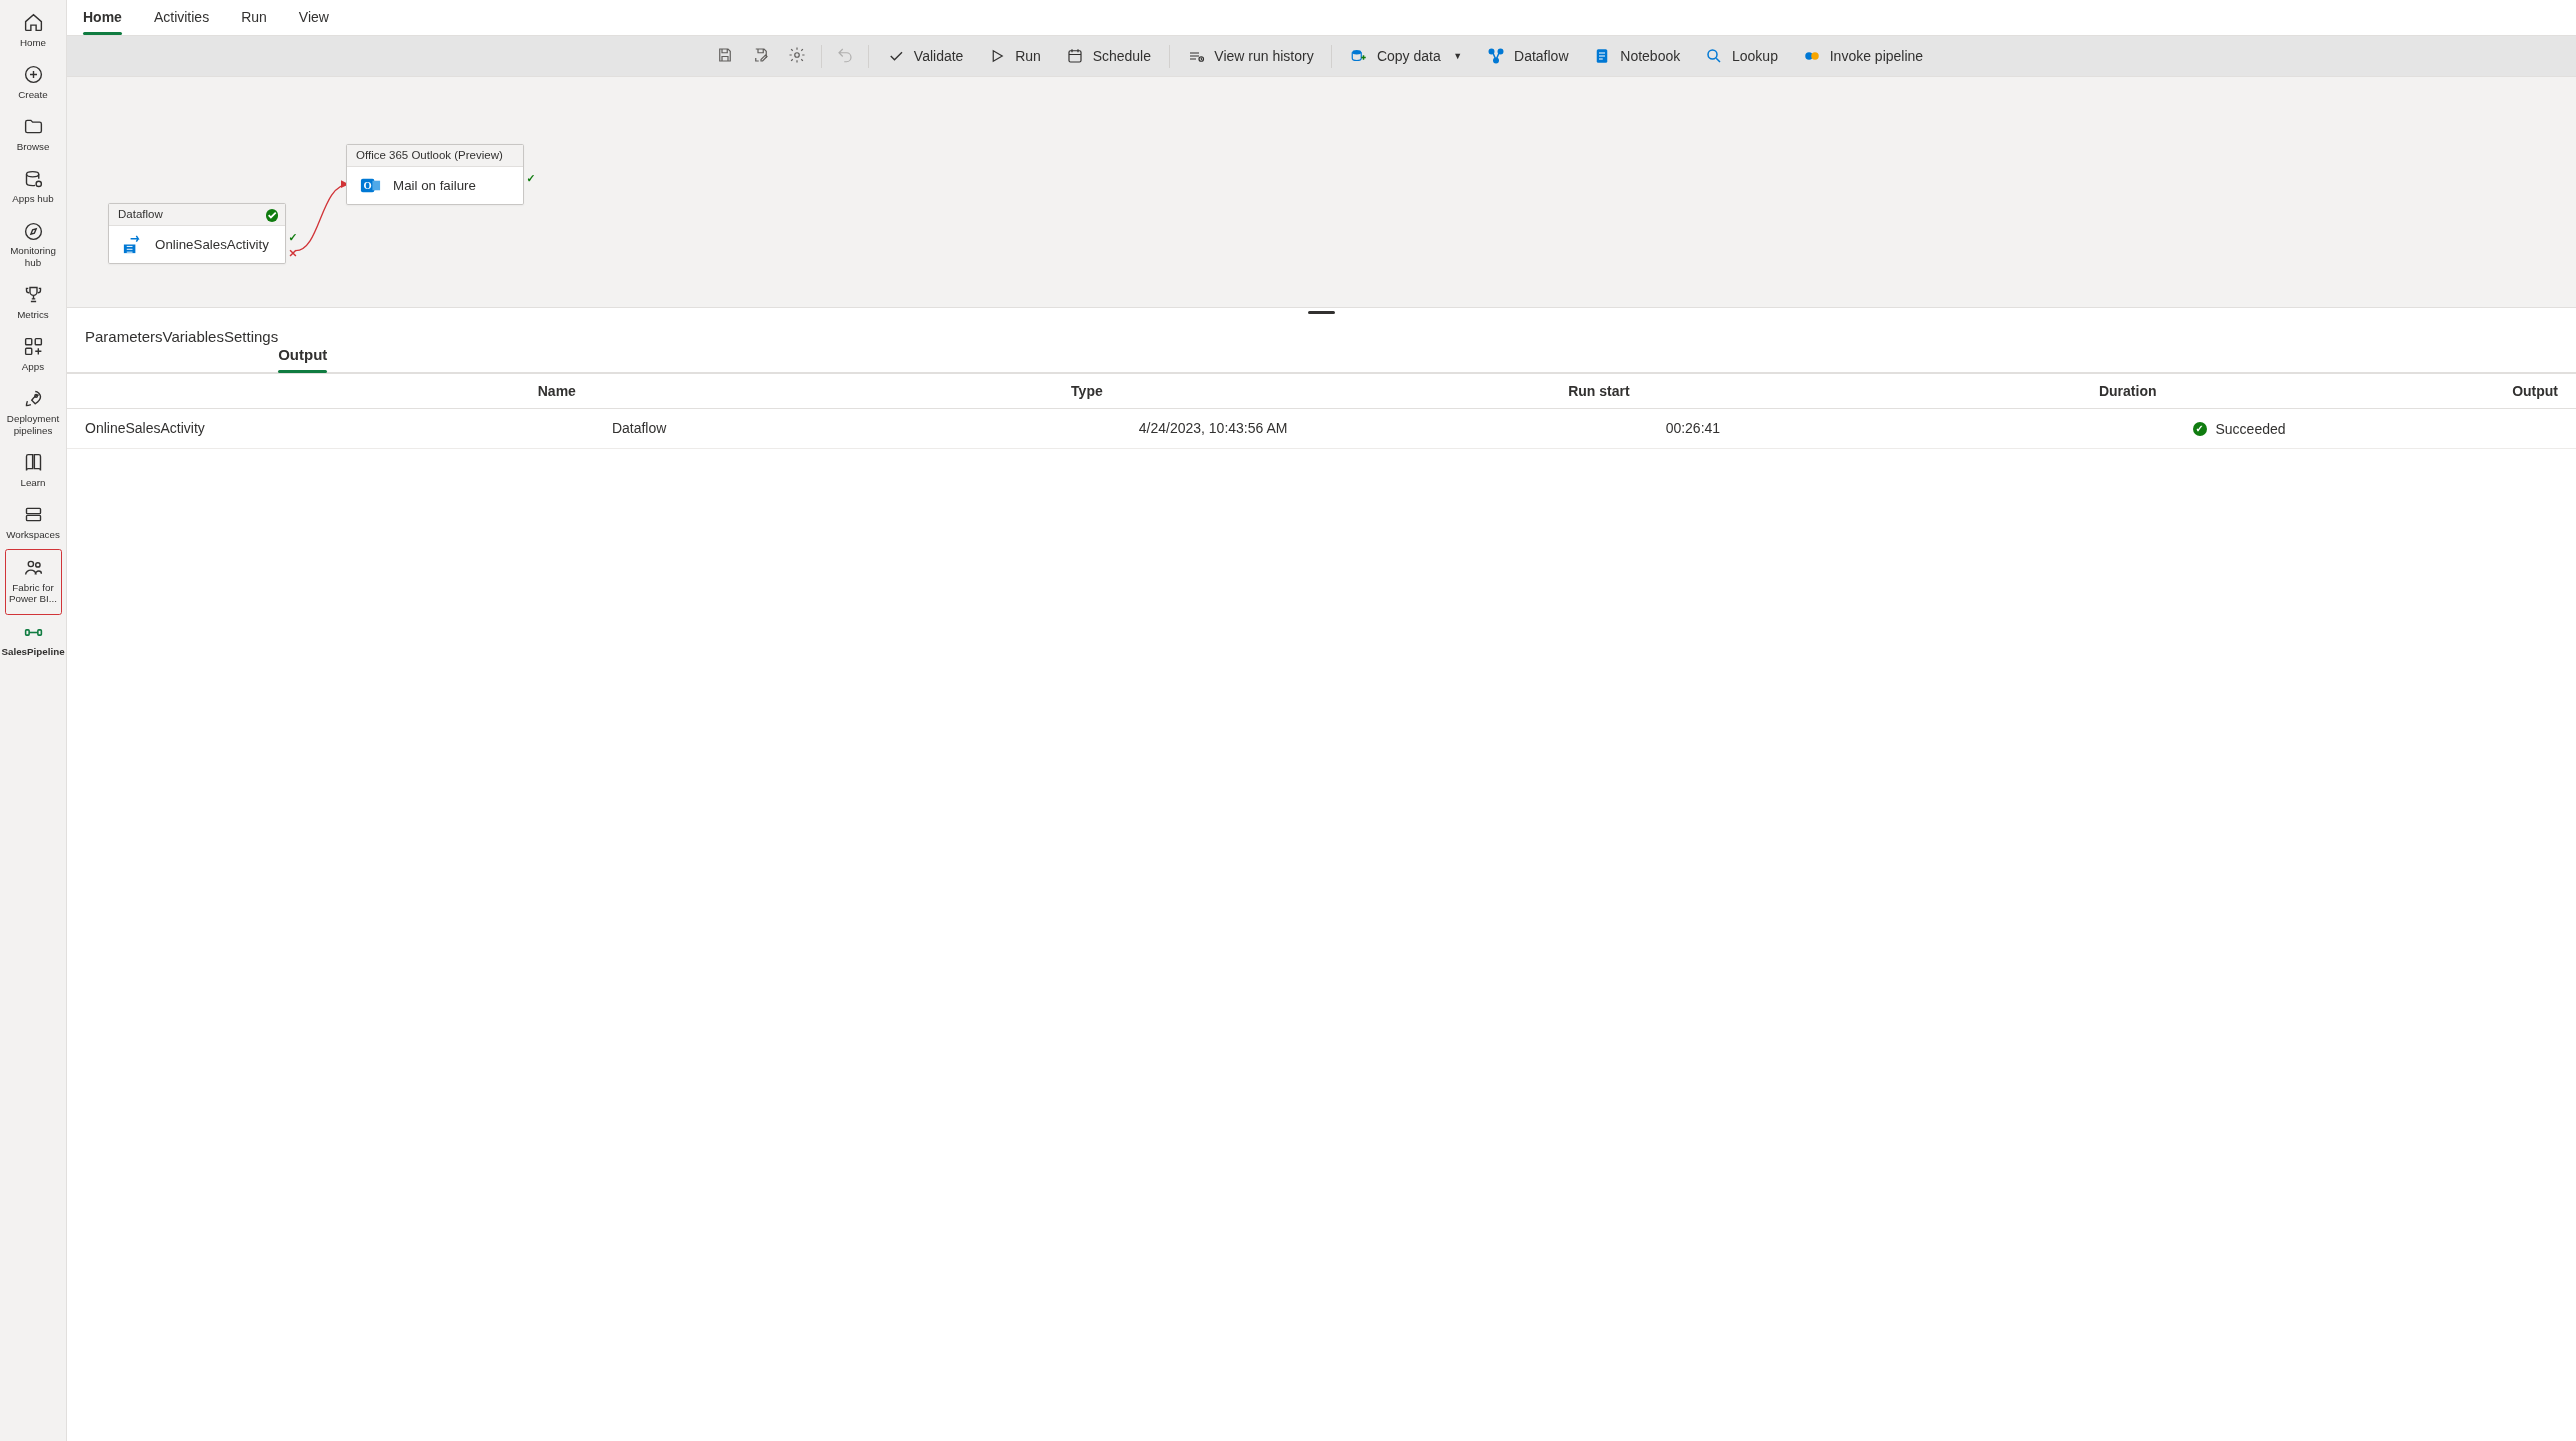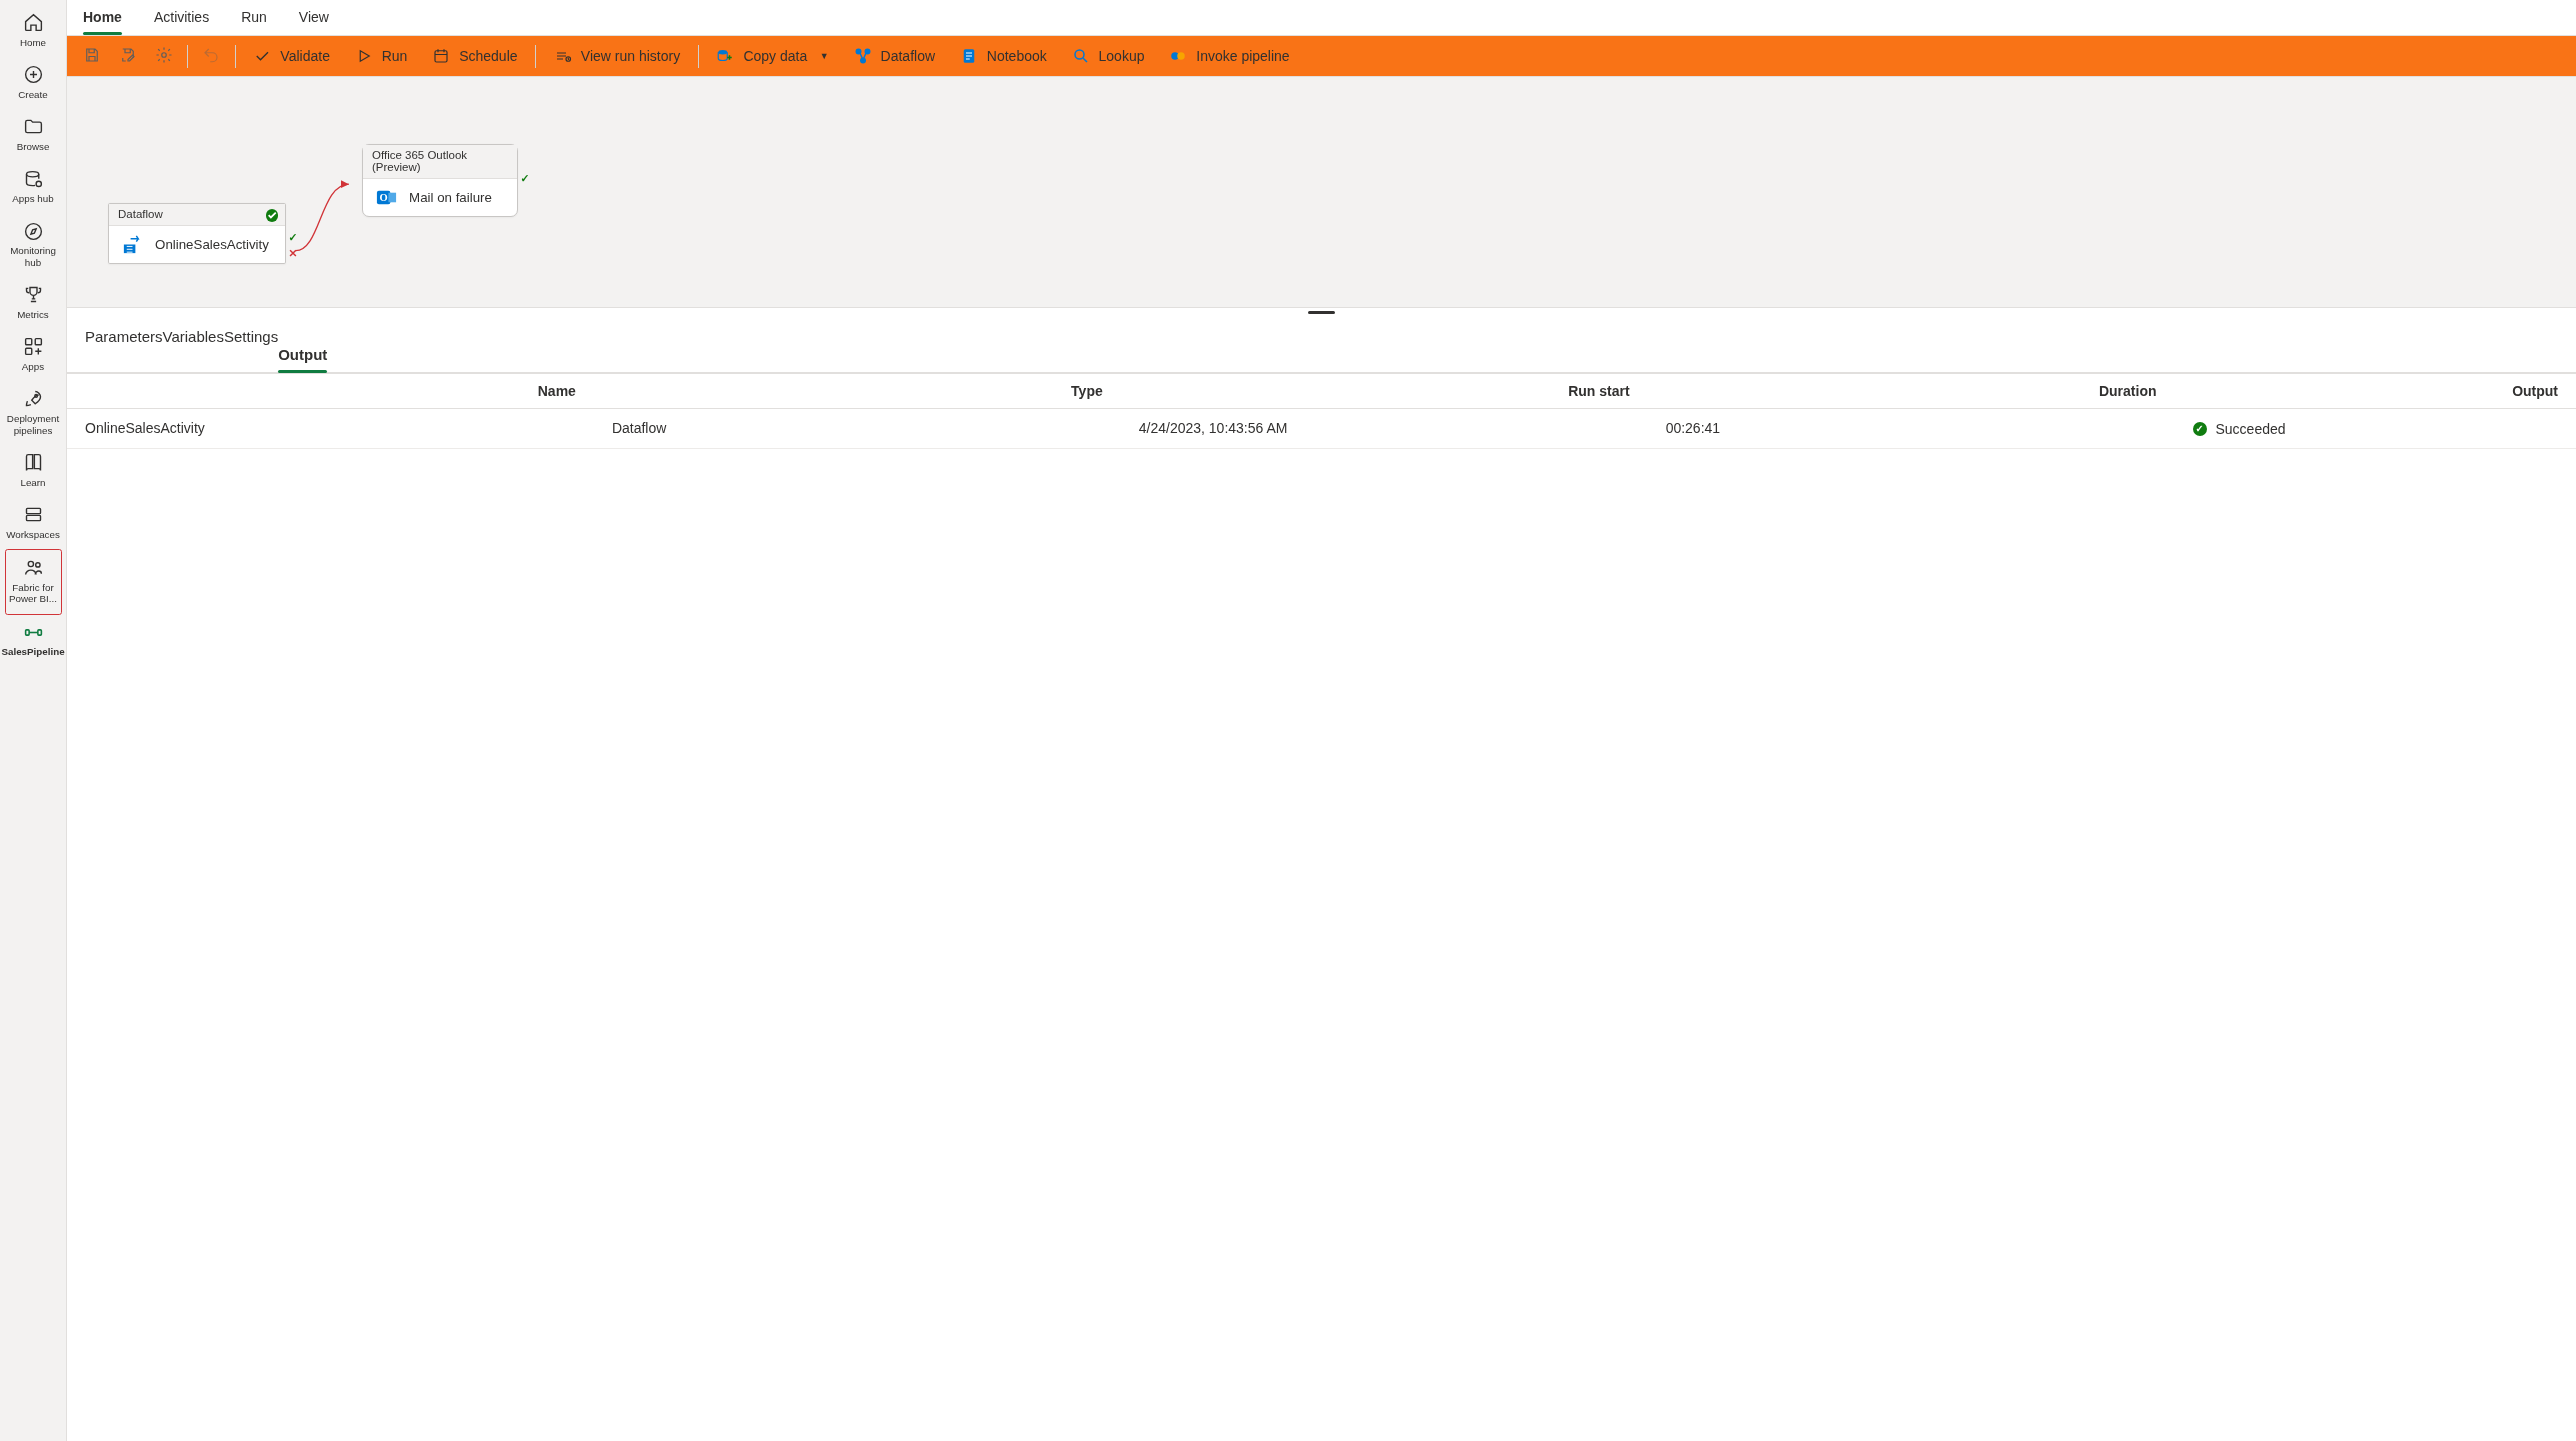--- a/index.html
+++ b/index.html
@@ -20,21 +20,21 @@
   
   .main { flex: 1; display: flex; flex-direction: column; min-width: 0; }
   
   
   .menu-tabs { display: flex; gap: 32px; padding: 9px 16px 0 16px; border-bottom: 0.9px solid #e1dfdd; height: 36px; align-items: flex-start; }
   .menu-tab { font-size: 14px; padding-bottom: 9px; cursor: pointer; position: relative; }
   .menu-tab.active { font-weight: 600; }
   .menu-tab.active::after { content:""; position:absolute; left:0; right:0; bottom:-0.9px; height:2.7px; background:#107c41; border-radius:1.8px; }
   
   
-  .ribbon { display: flex; align-items: center; gap: 0; padding: 3.6px 7px; background: #f97316; border-bottom: 0.9px solid #e1dfdd; height: 41px; overflow: hidden; white-space: nowrap; }
+  .ribbon { display: flex; align-items: center; gap: 0; padding: 3.6px 7px; background: #e5e5e5; border-bottom: 0.9px solid #e1dfdd; height: 41px; overflow: hidden; white-space: nowrap; justify-content: center; }
   .ribbon .btn { display: flex; align-items: center; gap: 9px; padding: 5.3px 12.4px; cursor: pointer; font-size: 14px; }
   .ribbon .sep { width:0.9px; height:23px; background:#d2d0ce; margin: 0 5.3px; }
   .ribbon .iconbtn { padding: 5.3px 9px; cursor:pointer; color:#605e5c; }
   .ribbon svg { width:18px; height:18px; flex-shrink:0; }
   
   
   .canvas { flex: 0 0 231px; background: #f3f2f1; position: relative; border-bottom: 0.9px solid #e1dfdd; }
   .node { position: absolute; background:#fff; border:0.9px solid #c8c6c4; border-radius:1.8px; box-shadow:0 0.9px 1.8px rgba(0,0,0,0.04); }
   .node-header { background:#f3f2f1; font-size:11.5px; padding:4.4px 9px; border-bottom:0.9px solid #e1dfdd; position:relative; }
   .node-body { display:flex; align-items:center; gap:10.7px; padding:7px 12.4px; font-size:13.3px; }
@@ -293,21 +293,21 @@
 
       <svg class="connector" style="left:218px; top:98px;" width="71" height="107" viewBox="0 0 80 120">
         <defs>
             <marker id="arr" markerWidth="8" markerHeight="8" refX="6" refY="3" orient="auto">
               <path d="M0 0 6 3 0 6z" fill="#d13438"></path>
             </marker>
           </defs>
         <path d="M12 85 C 40 85, 40 10, 72 10" fill="none" stroke="#d13438" stroke-width="1.5" marker-end="url(#arr)"></path>
       </svg>
 
-      <div class="node" style="left:295px; top:67px; width:156px;border-radius:7px;">
+      <div class="node" style="left:279px; top:67px; width:178px;">
         <div class="node-header">
           <span>Office 365 Outlook (Preview)</span>
         </div>
         <div class="node-body">
           <span class="ic">
             <svg viewBox="0 0 24 24" style="font-size:15px">
                 <rect x="2" y="5" width="14" height="14" rx="2" fill="#0078d4"></rect>
                 <text x="9" y="16" text-anchor="middle" fill="#fff" font-size="11" font-weight="bold" font-family="Segoe UI">O</text>
                 <rect x="14" y="7" width="8" height="10" fill="#50a9e8"></rect>
               </svg>

